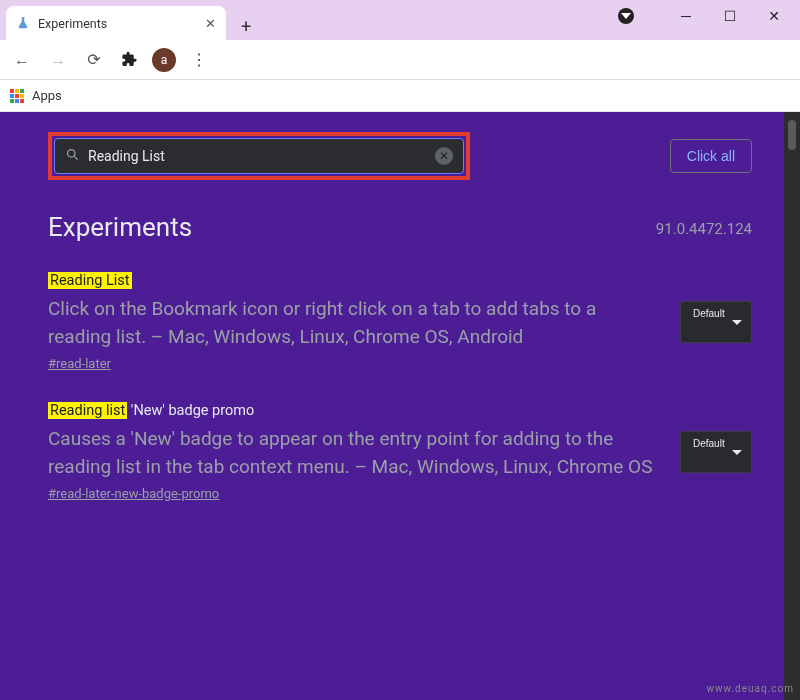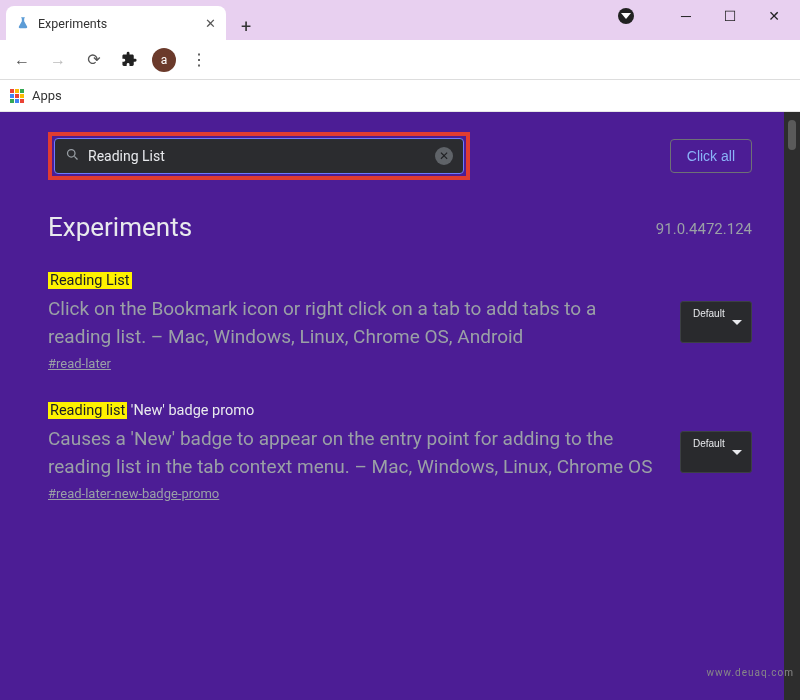--- a/index.html
+++ b/index.html
@@ -202,21 +202,21 @@
     background:#292a2d;
     color:#e8eaed;
     border:1px solid #3c4043;
     font-size:10px;
     padding:6px 26px 23px 12px;
     border-radius:3px;
     appearance:none;
   }
   .selwrap{position:relative;display:inline-block;}
   .selwrap::after{content:"";position:absolute;right:10px;top:50%;margin-top:-2px;border-left:5px solid transparent;border-right:5px solid transparent;border-top:5px solid #e8eaed;pointer-events:none;}
-  .watermark{position:absolute;right:6px;bottom:22px;font-size:10px;color:#888;letter-spacing:1px;}
+  .watermark{position:absolute;right:6px;bottom:6px;font-size:10px;color:#888;letter-spacing:1px;}
 </style>
 </head>
 <body>
 
 <div class="titlebar">
   <div class="circle">
       <div class="tri"></div>
     </div>
   <div class="btn">─</div>
   <div class="btn">☐</div>

